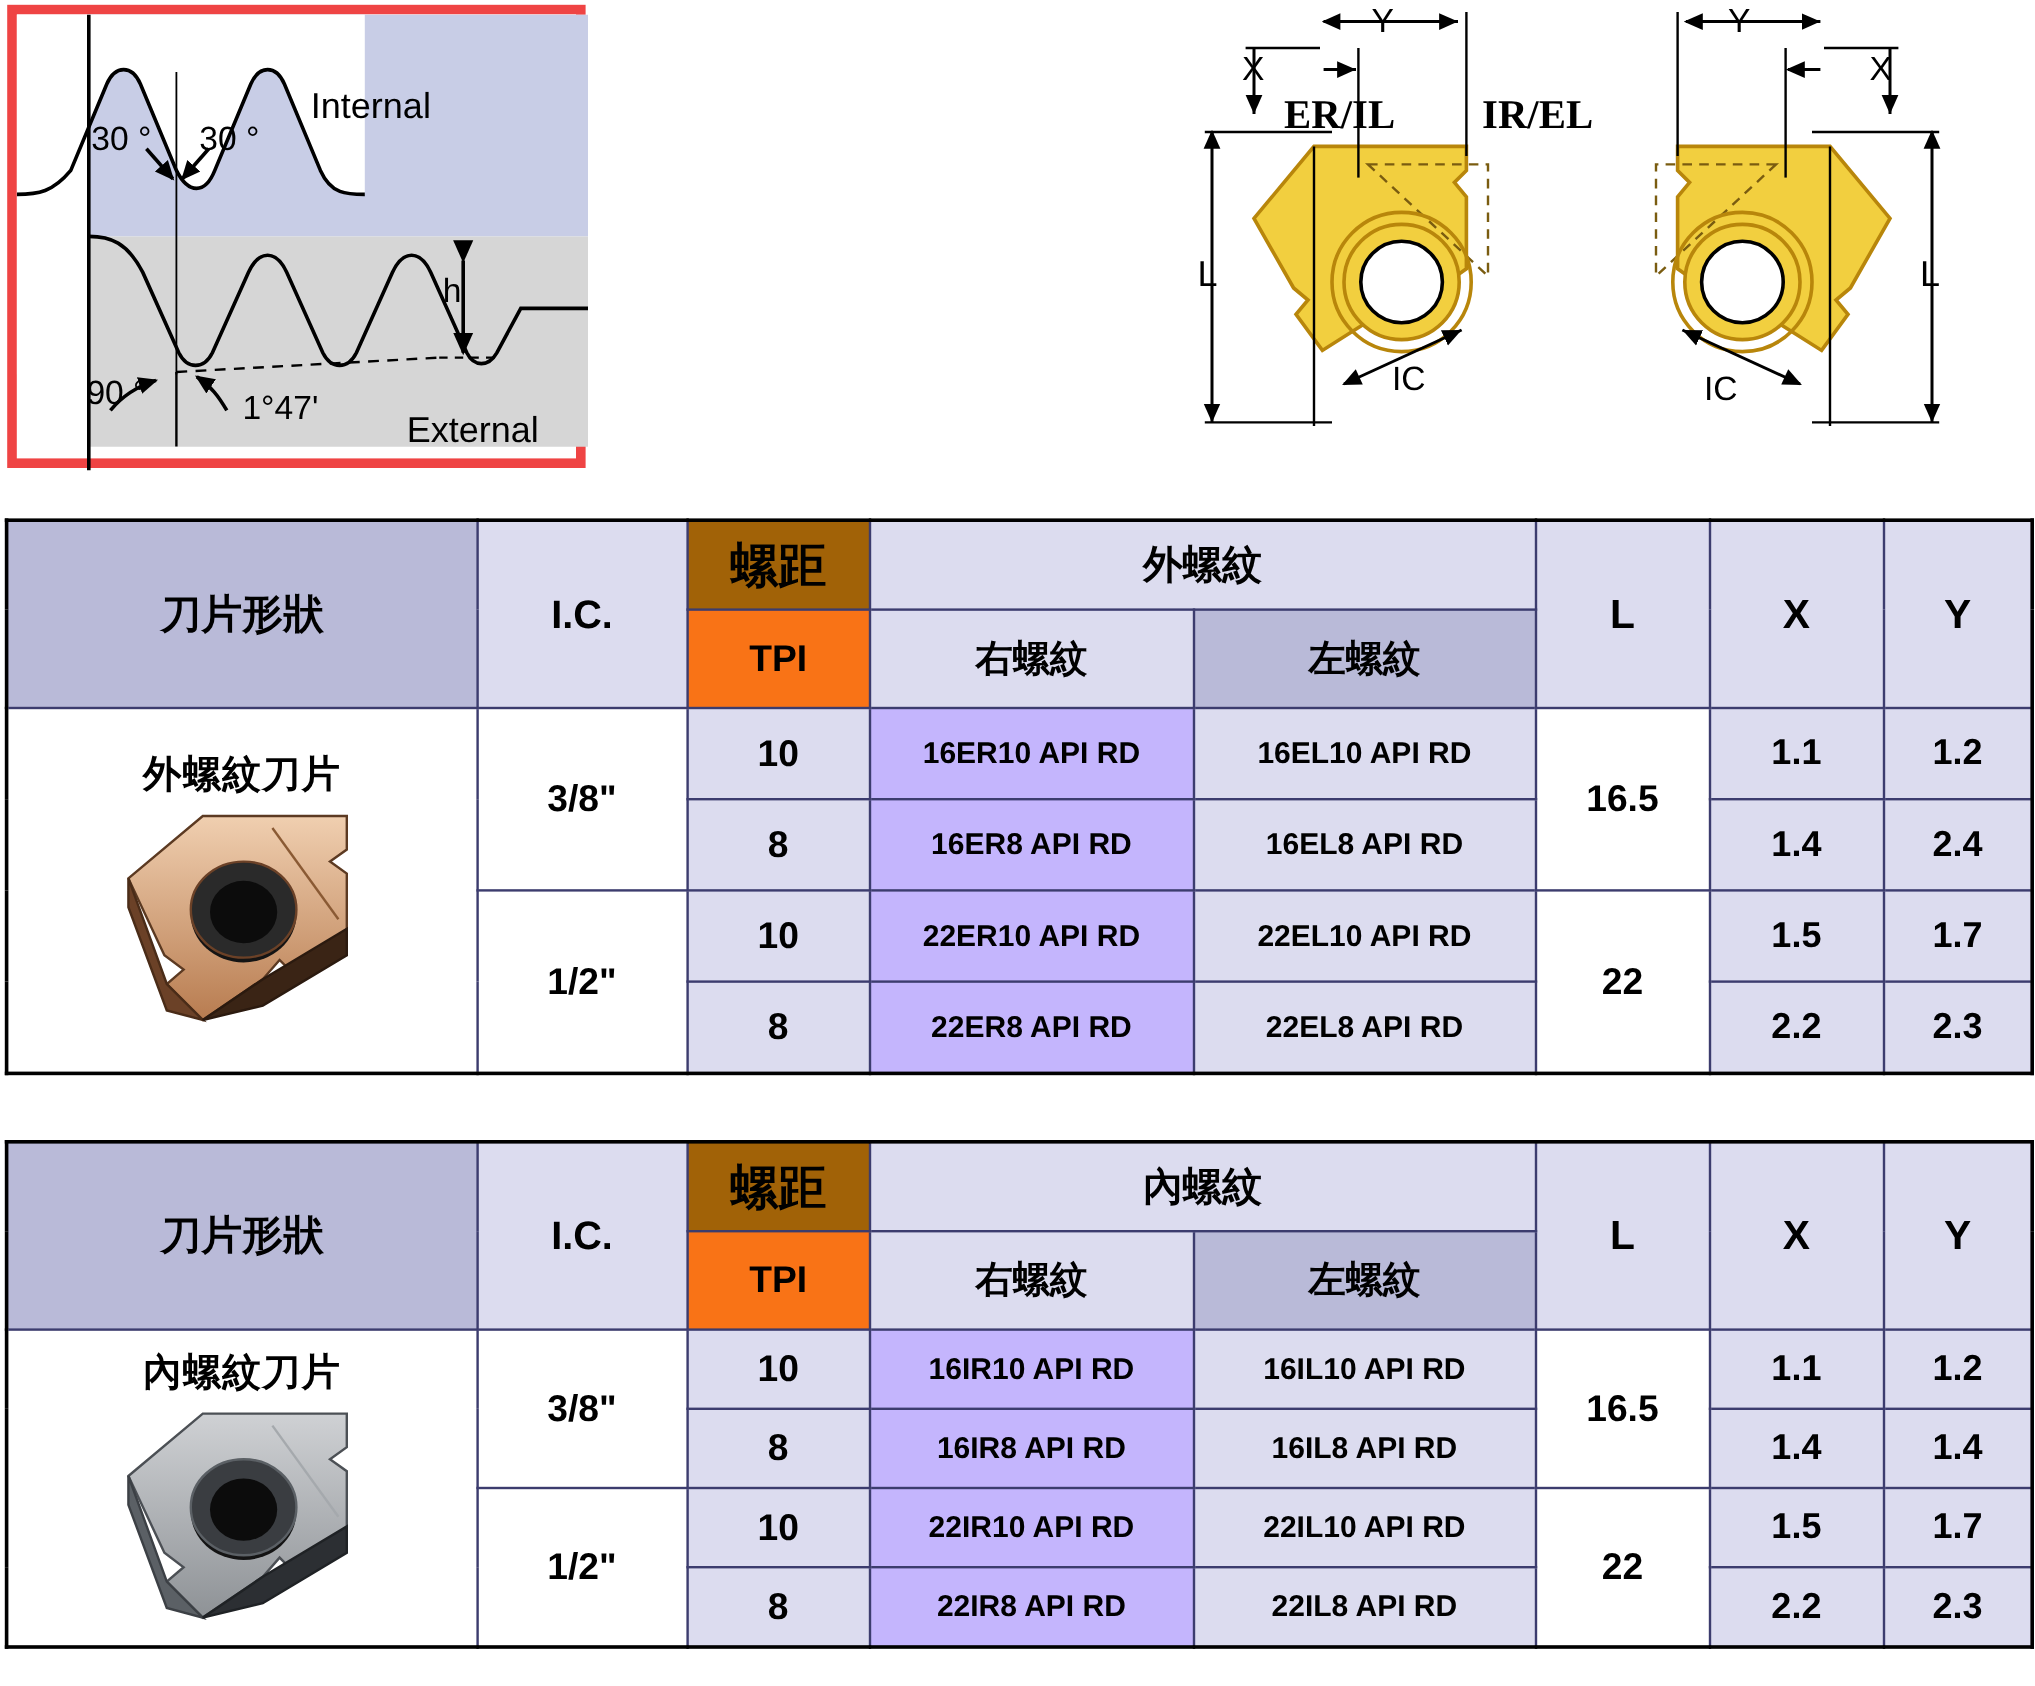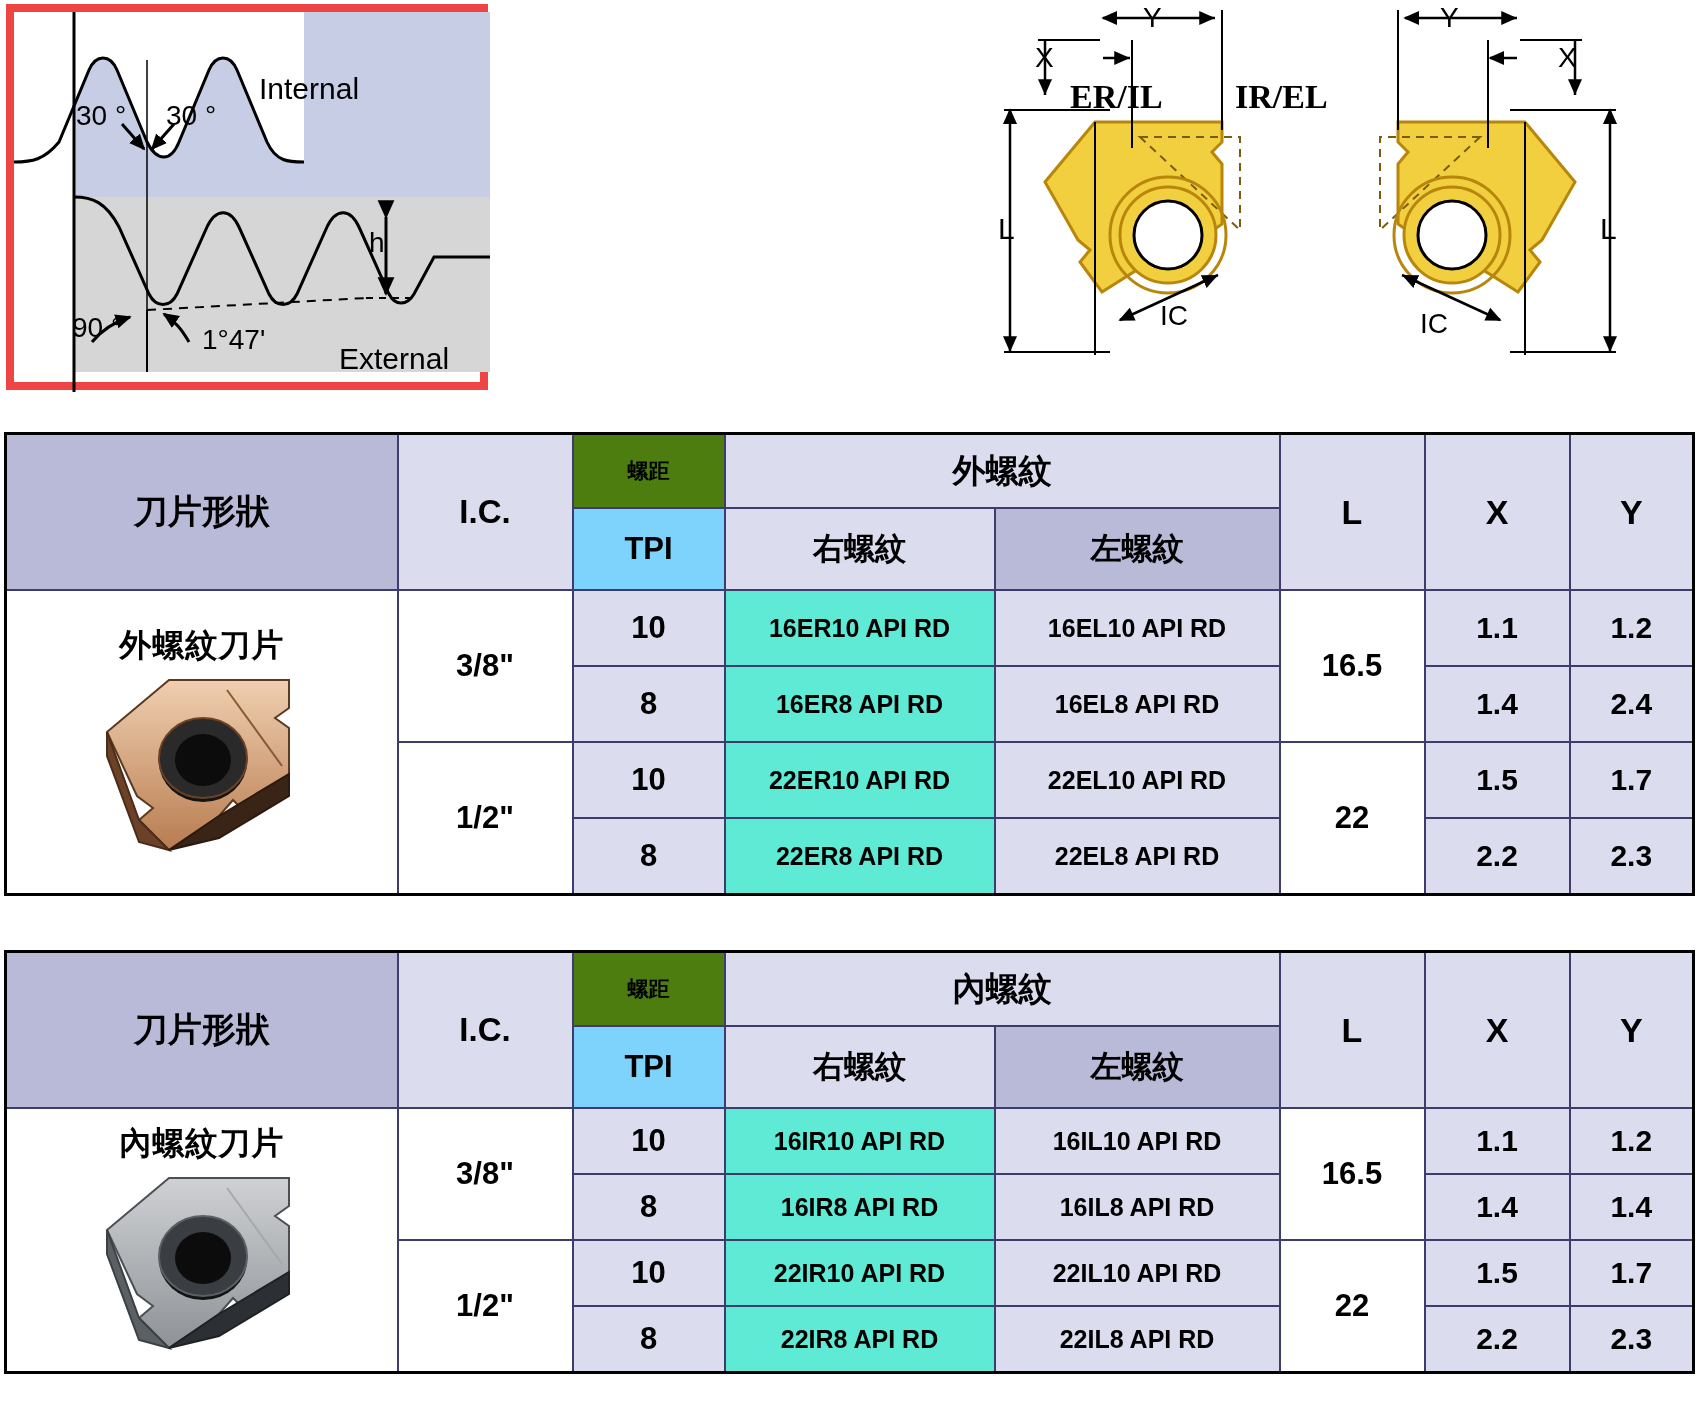--- a/index.html
+++ b/index.html
@@ -86,32 +86,32 @@
   .hdr-shape {
     background: #b9bad8;
     font-size: 34px;
     height: 152px;
   }
   .hdr-ic {
     background: #dcdcef;
     font-size: 33px;
   }
   .hdr-pitch {
-    background: #4d7c0f;
-    font-size: 21px;
+    background: #a16207;
+    font-size: 40px;
     height: 72px;
   }
   .hdr-thread {
     background: #dcdcef;
     font-size: 33px;
     height: 72px;
     margin-left: 37px;
   }
   .hdr-tpi {
-    background: #7dd3fc;
+    background: #f97316;
     font-size: 31px;
     height: 80px;
   }
   .hdr-rh {
     background: #dcdcef;
     font-size: 31px;
     margin-left: 40px;
   }
   .hdr-lh {
     background: #b9bad8;
@@ -144,21 +144,21 @@
   td.ic-cell {
     background: #ffffff;
     font-size: 31px;
   }
   td.tpi-cell {
     background: #dcdcef;
     font-size: 31px;
     height: 74px;
   }
   td.rh-cell {
-    background: #5eead4;
+    background: #c4b5fd;
     font-size: 25px;
   }
   td.lh-cell {
     background: #dcdcef;
     font-size: 25px;
   }
   td.l-cell {
     background: #ffffff;
     font-size: 31px;
   }

